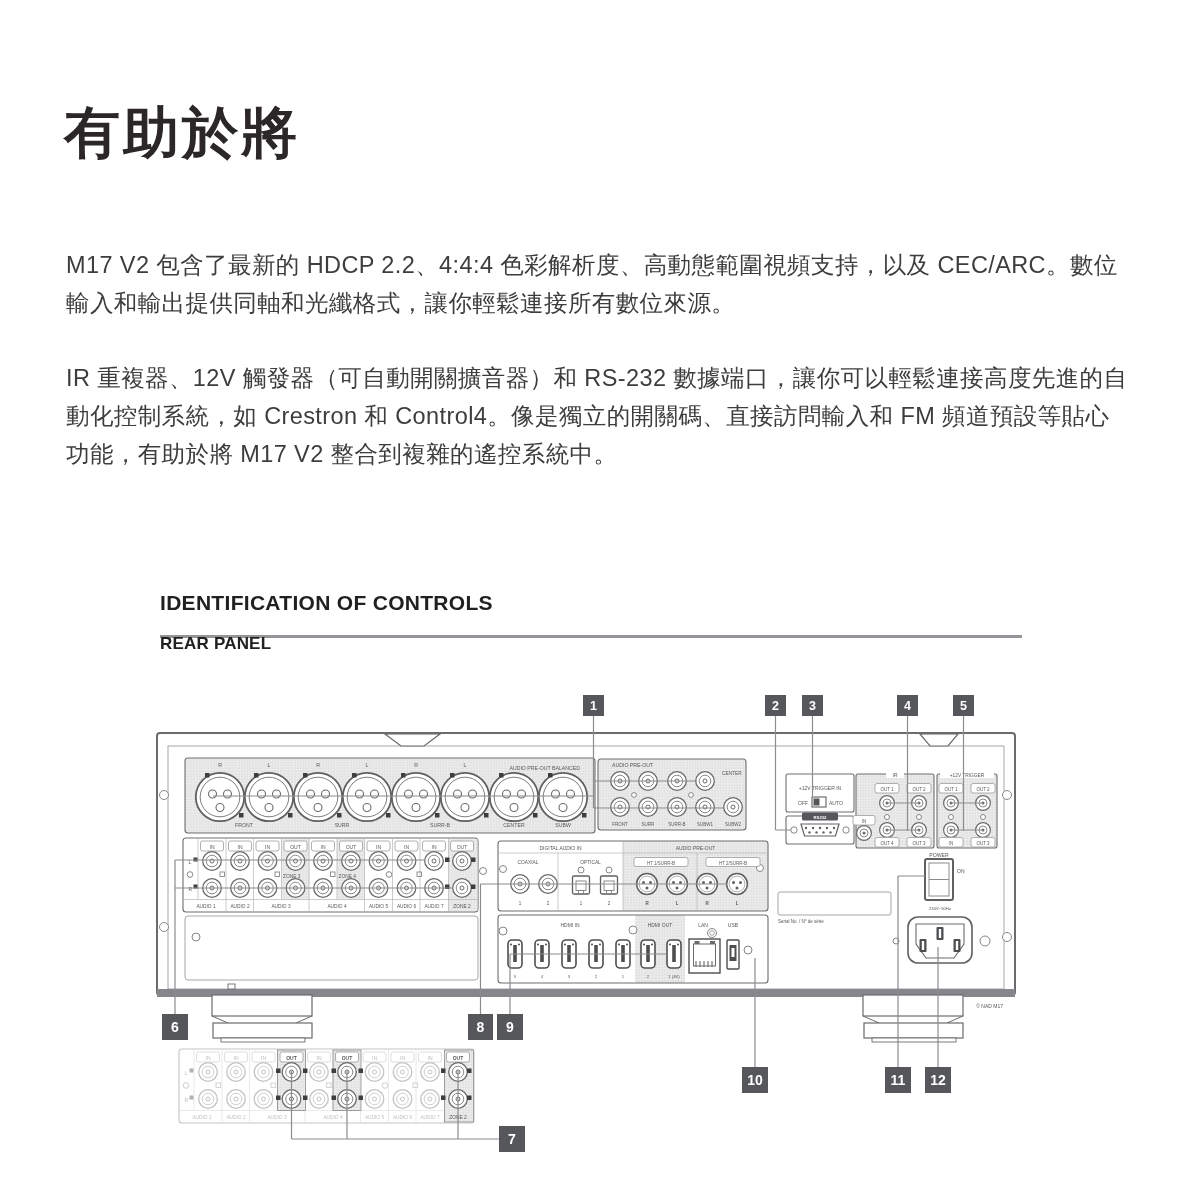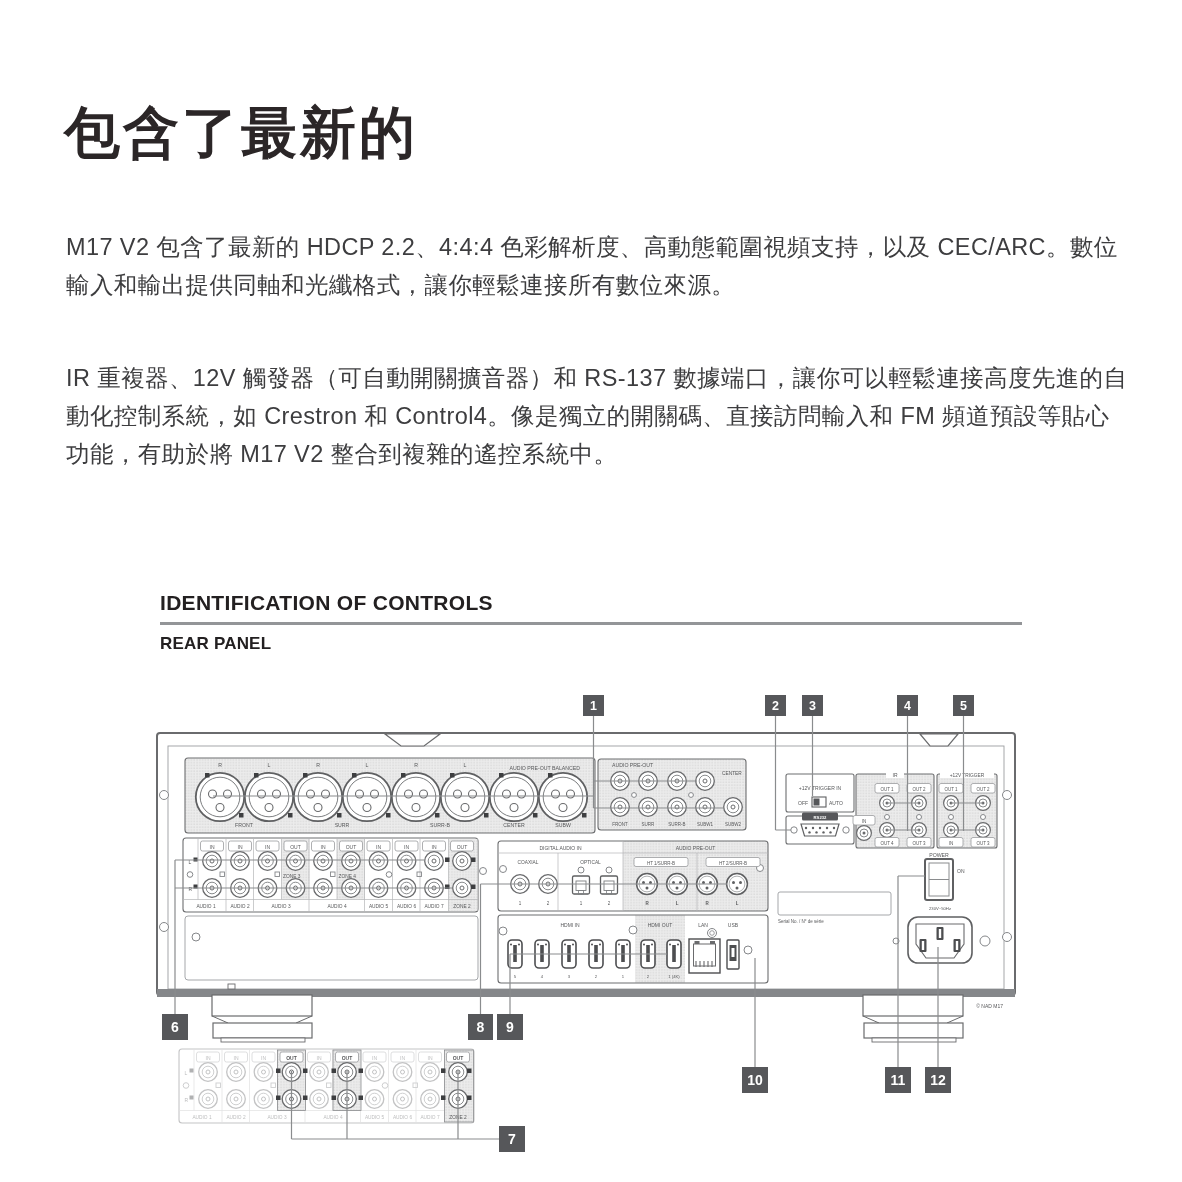--- a/index.html
+++ b/index.html
@@ -1,22 +1,22 @@
 <!DOCTYPE html>
 <html><head>
 <meta charset="utf-8">
 <style>
   html,body{margin:0;padding:0;background:#ffffff;}
   body{width:1182px;height:1182px;position:relative;font-family:"Liberation Sans","DejaVu Sans",sans-serif;}
   .abs{position:absolute;}
   .title{left:64px;top:96px;font-size:56px;font-weight:900;color:#2b2627;letter-spacing:3px;}
   .para{left:66px;width:1062px;font-size:23.5px;line-height:38px;color:#3d3d3f;letter-spacing:0.4px;}
-  .p1{top:228px;}
+  .p1{top:246px;}
   .p2{top:359px;}
-  .heading{left:160px;top:591px;width:862px;font-size:21px;font-weight:700;color:#232021;letter-spacing:0.3px;border-bottom:3.5px solid #939598;padding-bottom:7px;}
+  .heading{left:160px;top:591px;width:862px;font-size:21px;font-weight:700;color:#232021;letter-spacing:0.3px;border-bottom:3.5px solid #939598;padding-bottom:20px;}
   .subheading{left:160px;top:634px;font-size:17px;font-weight:700;color:#232021;letter-spacing:0.2px;}
   svg text{font-family:"Liberation Sans","DejaVu Sans",sans-serif;fill:#57585a;}
   .t42{font-size:4.2px}.t45{font-size:4.5px}.t48{font-size:4.8px}.t5{font-size:5px}
   .t52{font-size:5.2px}
   .mid{text-anchor:middle}.end{text-anchor:end}
   .bold{font-weight:bold}
   .box{fill:#fff;stroke:#6d6e70;stroke-width:1.1}
   .boxn{fill:none;stroke:#6d6e70;stroke-width:1.1}
   .thin{fill:none;stroke:#9b9da0;stroke-width:0.9}
   .stp{fill:url(#stp)}
@@ -25,23 +25,23 @@
   .tag{fill:#fff;stroke:#9a9c9e;stroke-width:0.8}
   .co{fill:#56575a}
   .cot{fill:#ffffff;font-weight:bold;font-size:12.5px;text-anchor:middle}
   .cotL{fill:#ffffff;font-weight:bold;font-size:14px;text-anchor:middle}
   .blk{fill:#3d3e40}
   .scw{fill:#fff;stroke:#85878a;stroke-width:1}
 </style>
 </head>
 <body>
 
-<div class="abs title">包含了最新的</div>
+<div class="abs title">有助於將</div>
 <div class="abs para p1">M17 V2 包含了最新的 HDCP 2.2、4:4:4 色彩解析度、高動態範圍視頻支持，以及 CEC/ARC。數位輸入和輸出提供同軸和光纖格式，讓你輕鬆連接所有數位來源。</div>
-<div class="abs para p2">IR 重複器、12V 觸發器（可自動開關擴音器）和 RS-137 數據端口，讓你可以輕鬆連接高度先進的自動化控制系統，如 Crestron 和 Control4。像是獨立的開關碼、直接訪問輸入和 FM 頻道預設等貼心功能，有助於將 M17 V2 整合到複雜的遙控系統中。</div>
+<div class="abs para p2">IR 重複器、12V 觸發器（可自動開關擴音器）和 RS-232 數據端口，讓你可以輕鬆連接高度先進的自動化控制系統，如 Crestron 和 Control4。像是獨立的開關碼、直接訪問輸入和 FM 頻道預設等貼心功能，有助於將 M17 V2 整合到複雜的遙控系統中。</div>
 <div class="abs heading">IDENTIFICATION OF CONTROLS</div>
 <div class="abs subheading">REAR PANEL</div>
 
 <svg class="abs" style="left:150px;top:685px" width="912" height="497" viewBox="150 685 912 497" xmlns="http://www.w3.org/2000/svg">
   <defs>
     <pattern id="stp" width="2.8" height="2.8" patternUnits="userSpaceOnUse">
       <rect width="2.8" height="2.8" fill="#ececec"></rect>
       <circle cx="1" cy="1" r="0.62" fill="#c6c6c6"></circle>
     </pattern>
     <g id="rca">

